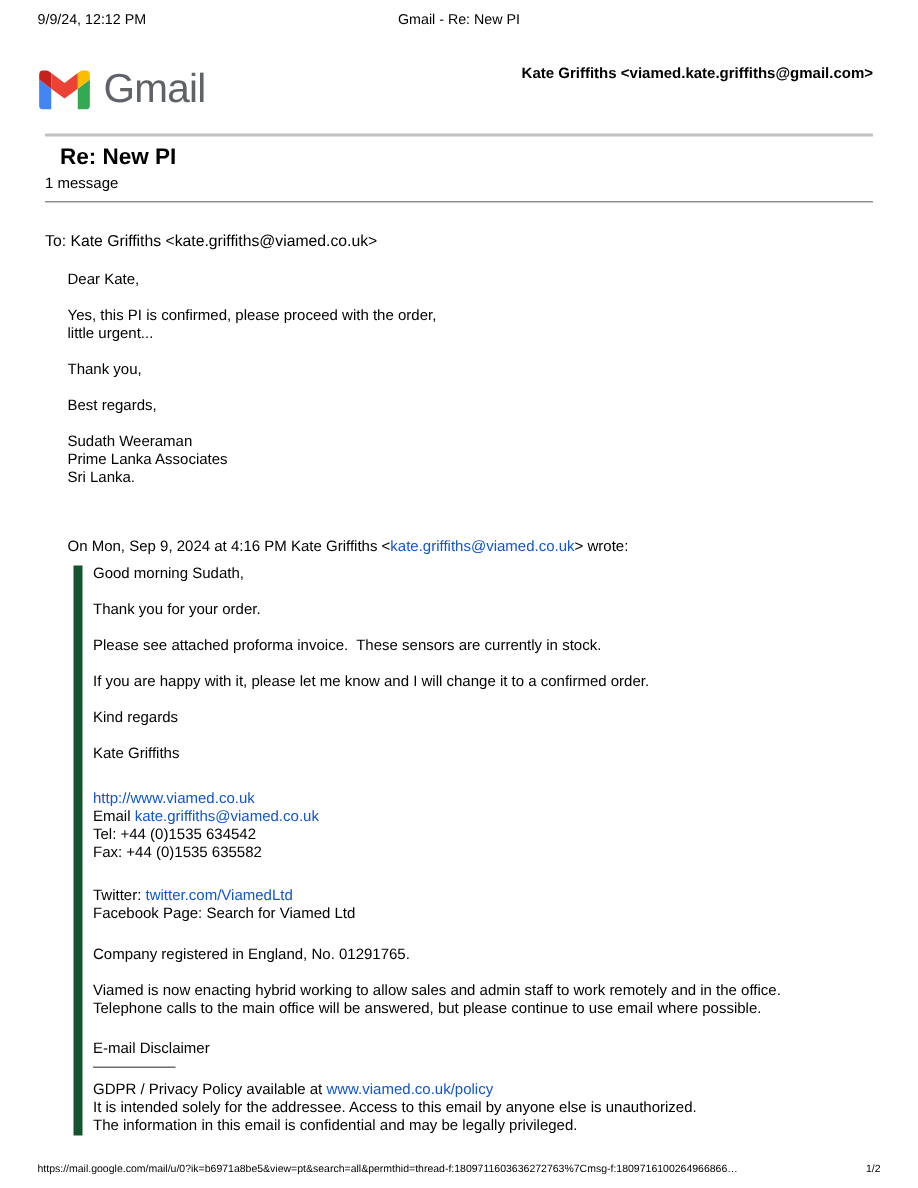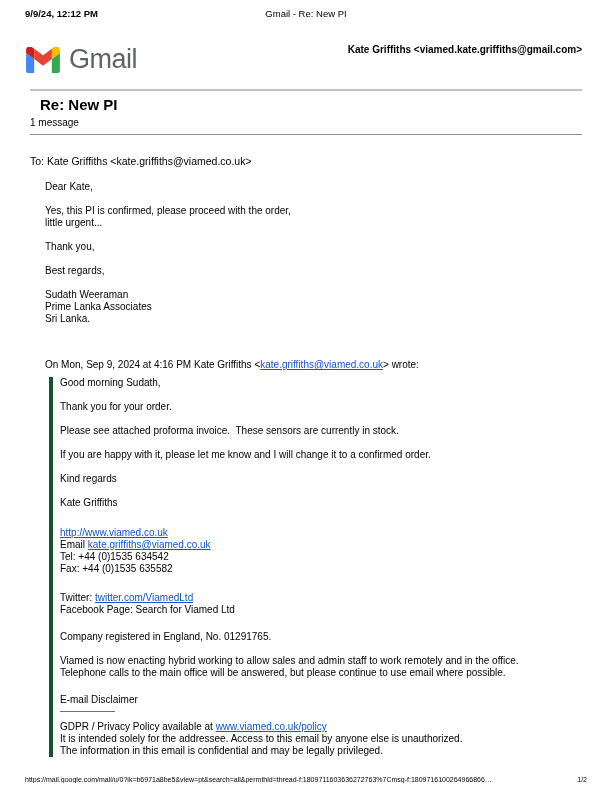--- a/index.html
+++ b/index.html
@@ -4,21 +4,21 @@
 <style>
   html,body{margin:0;padding:0;background:#e8e8e8;}
   .page{
     position:relative;width:612px;height:792px;background:#ffffff;
     font-family:"Liberation Sans",sans-serif;color:#000;margin:0 auto;
     overflow:hidden;
   }
   
   .print-header{position:absolute;top:8px;left:25px;right:25px;height:12px;
     font-size:9.5px;color:#000;}
-  .print-header .pdate{position:absolute;left:0;top:0;font-weight:bold;}
+  .print-header .pdate{position:absolute;left:0;top:0;}
   .print-header .ptitle{position:absolute;left:50%;top:0;transform:translateX(-50%);}
   .print-footer{position:absolute;bottom:9px;left:25px;right:25px;
     font-size:7px;color:#000;display:flex;justify-content:space-between;align-items:flex-end;}
   .print-footer .furl{max-width:540px;overflow:hidden;white-space:nowrap;}
 
   
   .gmail-header{position:absolute;top:44px;left:26px;right:30px;height:36px;
     display:flex;justify-content:space-between;align-items:flex-start;}
   .logo{display:flex;align-items:center;}
   .logo svg{display:block;}
@@ -37,23 +37,23 @@
 
   
   .body{position:absolute;top:181px;left:45px;right:28px;font-size:10px;line-height:12px;}
   .ln{white-space:pre-wrap;}
   .gap{height:12px;}
   .gap-md{height:18px;}
   .gap-15{height:15px;}
   .gap-17{height:17px;}
   .gap-xl{height:34px;}
 
-  .lnk{color:#1155cc;text-decoration:underline;cursor:pointer;}
+  .lnk{color:#1155cc;cursor:pointer;}
 
-  .quote{border-left:4px solid #14532d;padding-left:7px;margin-left:4px;margin-top:6px;}
+  .quote{border-left:6px solid #14532d;padding-left:7px;margin-left:4px;margin-top:6px;}
   .short-rule{width:55px;border-top:1px solid #6f6f6f;margin:5px 0 9px 0;}
 </style>
 </head>
 <body>
 
 <div class="page">
 
   <div class="print-header">
     <span class="pdate">9/9/24, 12:12 PM</span>
     <span class="ptitle">Gmail - Re: New PI</span>

